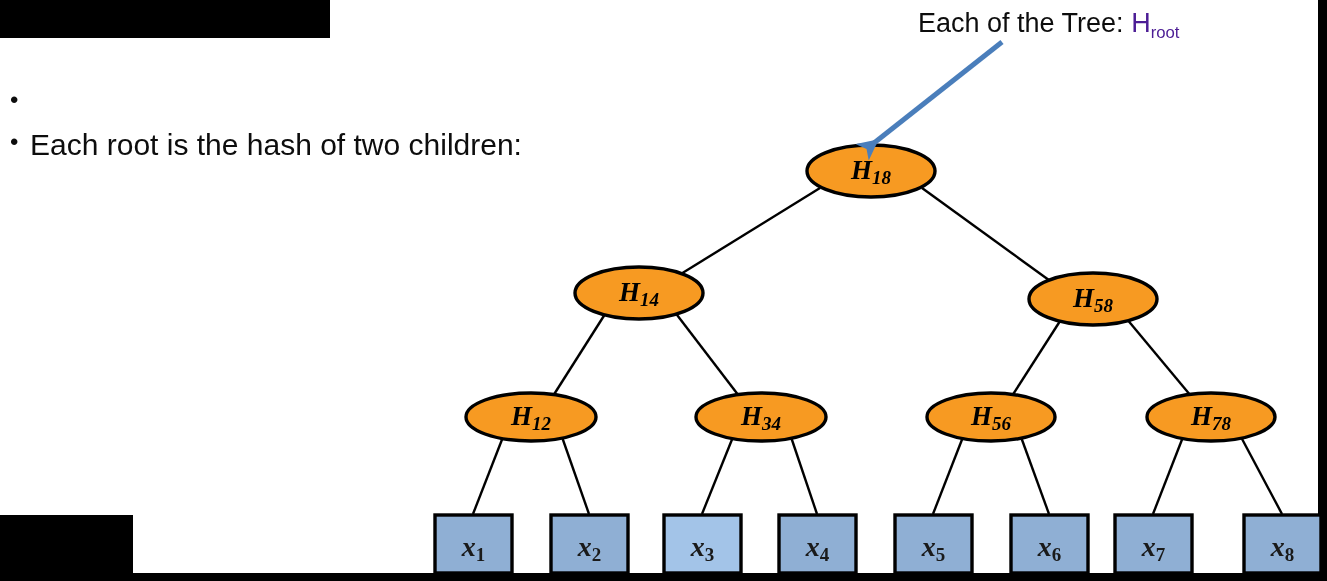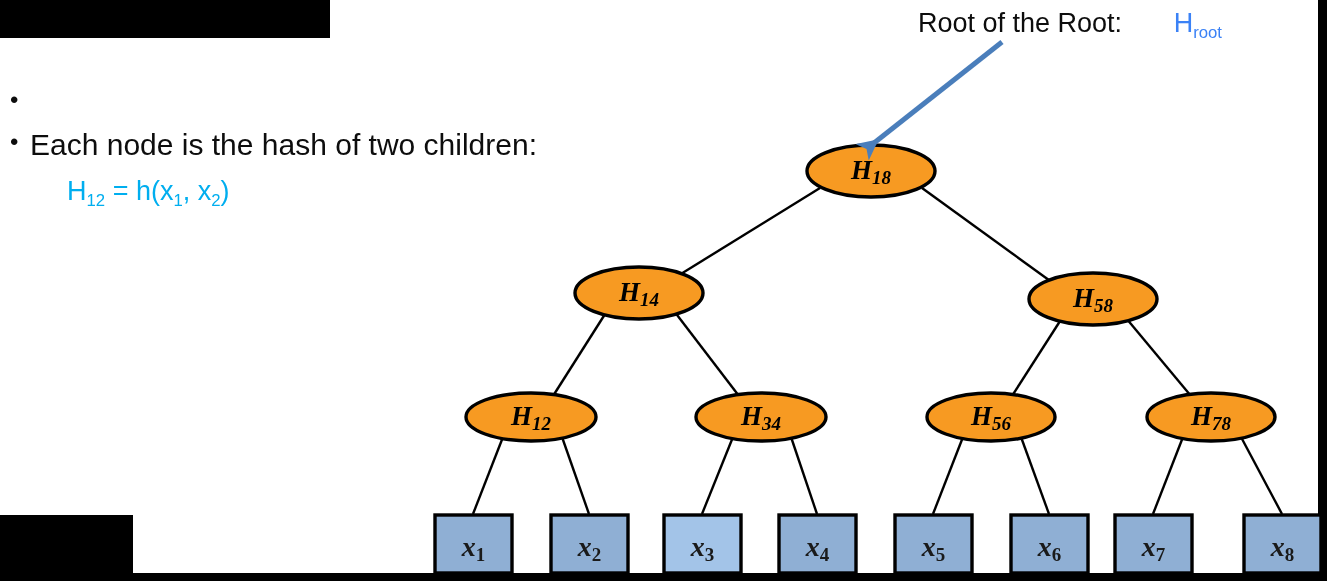--- a/index.html
+++ b/index.html
@@ -62,21 +62,21 @@
 
   
   #callout {
     position: absolute;
     left: 918px;
     top: 8px;
     font-size: 27px;
     color: #0d0d0d;
     white-space: nowrap;
   }
-  #callout .hl { color: #3b82f6; margin-left: 44px; }
+  #callout .hl { color: #4c1d95; }
 
   
   #diagram {
     position: absolute;
     left: 0;
     top: 0;
     width: 1327px;
     height: 581px;
   }
   .node-label {
@@ -109,27 +109,26 @@
   <div class="bar-black" id="bar-bottom"></div>
   <div class="bar-black" id="bar-baseline"></div>
   <div class="bar-black" id="bar-right"></div>
 
   <div id="bullets">
     <div class="bullet-row">
       <span class="bullet-dot">•</span>
     </div>
     <div class="bullet-row">
       <span class="bullet-dot">•</span>
-      <span class="bullet-text">Each node is the hash of two children:</span>
+      <span class="bullet-text">Each root is the hash of two children:</span>
     </div>
-    <div class="formula">H<sub>12</sub> = h(x<sub>1</sub>, x<sub>2</sub>)</div>
   </div>
 
   <div id="callout">
-    <span>Root of the Root: </span><span class="hl">H<sub>root</sub></span>
+    <span>Each of the Tree: </span><span class="hl">H<sub>root</sub></span>
   </div>
 
   <svg id="diagram" viewBox="0 0 1327 581">
     <defs>
       <marker id="arrowhead" markerWidth="4.2" markerHeight="4.2" refX="1.2" refY="2.1" orient="auto">
         <path d="M 4.2 0 L 0 2.1 L 4.2 4.2 L 3.1 2.1 Z" fill="#4a7ebb"></path>
       </marker>
     </defs>
 
     <g id="edges">

